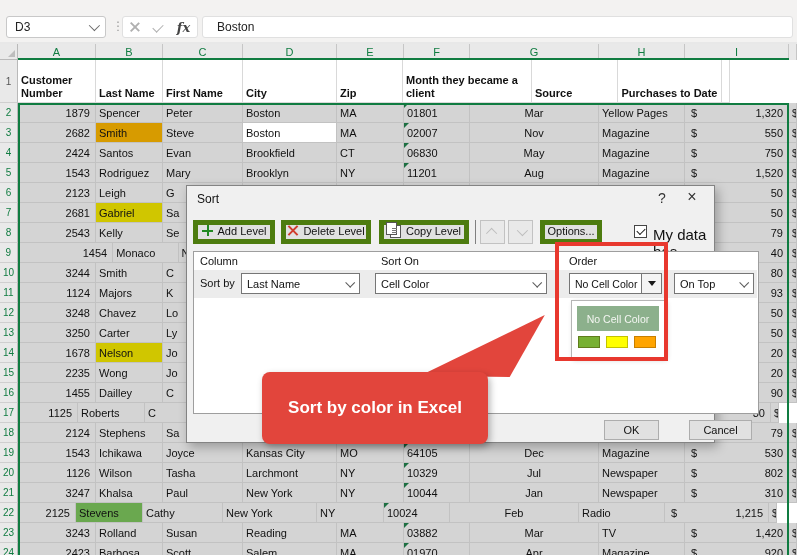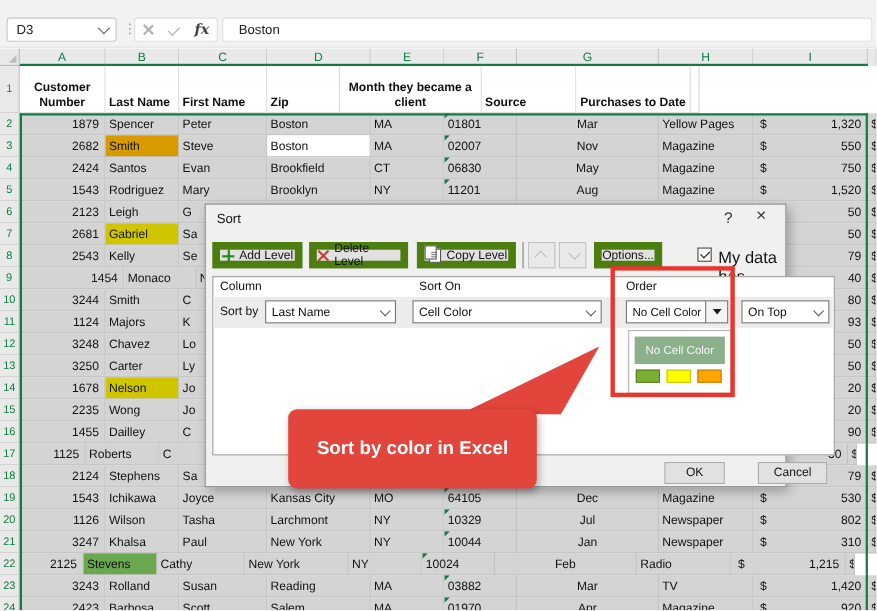--- a/index.html
+++ b/index.html
@@ -39,32 +39,32 @@
   .row-hdr.r1{color:#555;}
   .cell{box-sizing:border-box;border-right:1px solid #c2c2c2;border-bottom:1px solid #c2c2c2;background:#d4d4d4;
         font-size:11px;color:#111;display:flex;align-items:center;overflow:hidden;white-space:nowrap;position:relative;padding:0 3px;}
   .cell.left{justify-content:flex-start;}
   .cell.num{justify-content:flex-end;padding-right:5px;}
   .cell.ctr{justify-content:center;}
   .cell.money{justify-content:space-between;padding:0 5px 0 6px;}
   .cell.white{background:#fff;}
   .hdr-row .cell{background:#fff;border-right:1px solid #d9d9d9;border-bottom:1px solid #d9d9d9;
                  font-weight:bold;align-items:flex-end;padding-bottom:2px;line-height:13px;white-space:normal;}
-  .hdr-row .cell.ctr{text-align:center;}
+  .hdr-row .cell.ctr{text-align:left;}
   .tri{position:absolute;left:0;top:0;width:0;height:0;border-top:5px solid #1d6f42;border-right:5px solid transparent;}
   .sel-line{position:absolute;background:#107c41;z-index:3;}
 
   
   .dialog{position:absolute;left:186px;top:185px;width:529px;height:258px;background:#f0f0f0;border:1px solid #838383;
           box-shadow:3px 4px 10px rgba(0,0,0,.28);box-sizing:border-box;z-index:10;font-size:11px;color:#111;}
   .dlg-title{position:absolute;left:10px;top:6px;font-size:12px;color:#111;}
   .dlg-help{position:absolute;right:44px;top:4px;font-size:14px;color:#333;width:16px;text-align:center;}
   .dlg-close{position:absolute;right:14px;top:2px;font-size:16px;color:#333;width:16px;text-align:center;}
-  .btn{position:absolute;height:26px;background:#e1e1e1;border:7px solid #4d7c0f;box-sizing:border-box;
-       display:flex;align-items:center;justify-content:center;gap:5px;font-size:11px;color:#111;}
+  .btn{position:absolute;height:26px;background:#e1e1e1;border:5px solid #4d7c0f;box-sizing:border-box;
+       display:flex;align-items:flex-start;justify-content:center;gap:5px;font-size:11px;color:#111;}
   .btn.small{height:24px;top:34px;}
   .plus-icon{position:relative;width:11px;height:11px;}
   .plus-icon::before{content:"";position:absolute;left:0;top:5px;width:11px;height:2px;background:#218a21;}
   .plus-icon::after{content:"";position:absolute;left:5px;top:0;width:2px;height:11px;background:#218a21;}
   .delx-icon{position:relative;width:11px;height:11px;}
   .delx-icon::before,.delx-icon::after{content:"";position:absolute;left:5px;top:-1px;width:2px;height:13px;background:#d03b2b;}
   .delx-icon::before{transform:rotate(45deg);} .delx-icon::after{transform:rotate(-45deg);}
   .copy-icon{position:relative;width:9px;height:11px;border:1px solid #555;background:#fff;margin-left:3px;}
   .copy-icon::before{content:"";position:absolute;left:-5px;top:-4px;width:9px;height:11px;border:1px solid #555;background:#fff;}
   .copy-icon::after{content:"";position:absolute;left:1px;top:2px;width:5px;height:1px;box-shadow:0 2px 0 #777,0 4px 0 #777;background:#777;}
@@ -140,20 +140,21 @@
         <div class="col-hdr" style="width: 86px;">H</div>
         <div class="col-hdr" style="width: 104px;">I</div>
         <div class="col-hdr" style="width: 8px;"></div>
       </div>
     <div>
         <div class="grid-row hdr-row">
           <div class="row-hdr r1">1</div>
           <div class="cell ctr" style="width: 78px;">Customer Number</div>
           <div class="cell left" style="width: 67px;">Last Name</div>
           <div class="cell left" style="width: 80px;">First Name</div>
+          <div class="cell left" style="width: 94px;">City</div>
           <div class="cell left" style="width: 66px;">Zip</div>
           <div class="cell ctr" style="width: 129px;">Month they became a client</div>
           <div class="cell left" style="width: 86px;">Source</div>
           <div class="cell ctr" style="width: 104px;">Purchases to Date</div>
           <div class="cell left" style="width: 8px;"></div>
         </div>
         <div class="grid-row">
           <div class="row-hdr">2</div>
           <div class="cell num" style="width: 78px;">1879</div>
           <div class="cell left" style="width: 67px;">Spencer</div>

